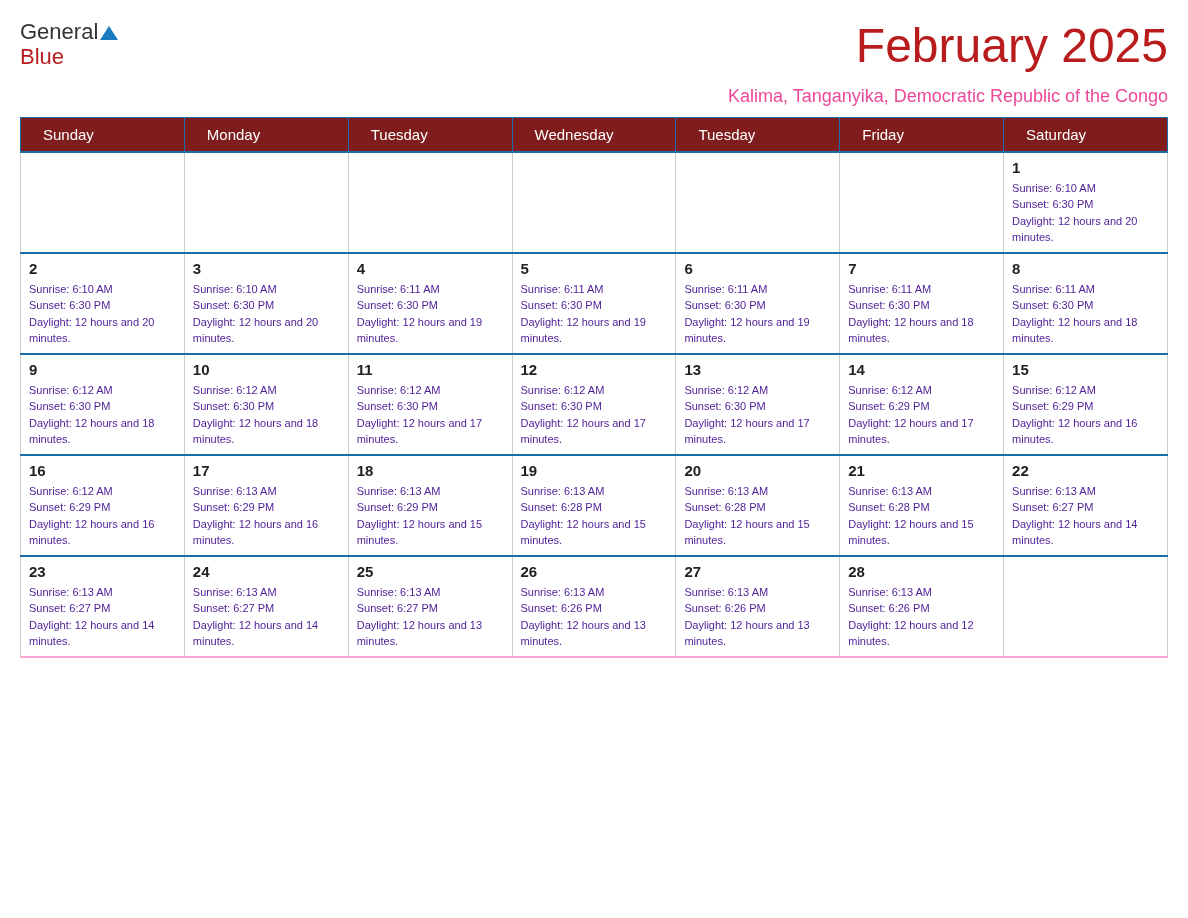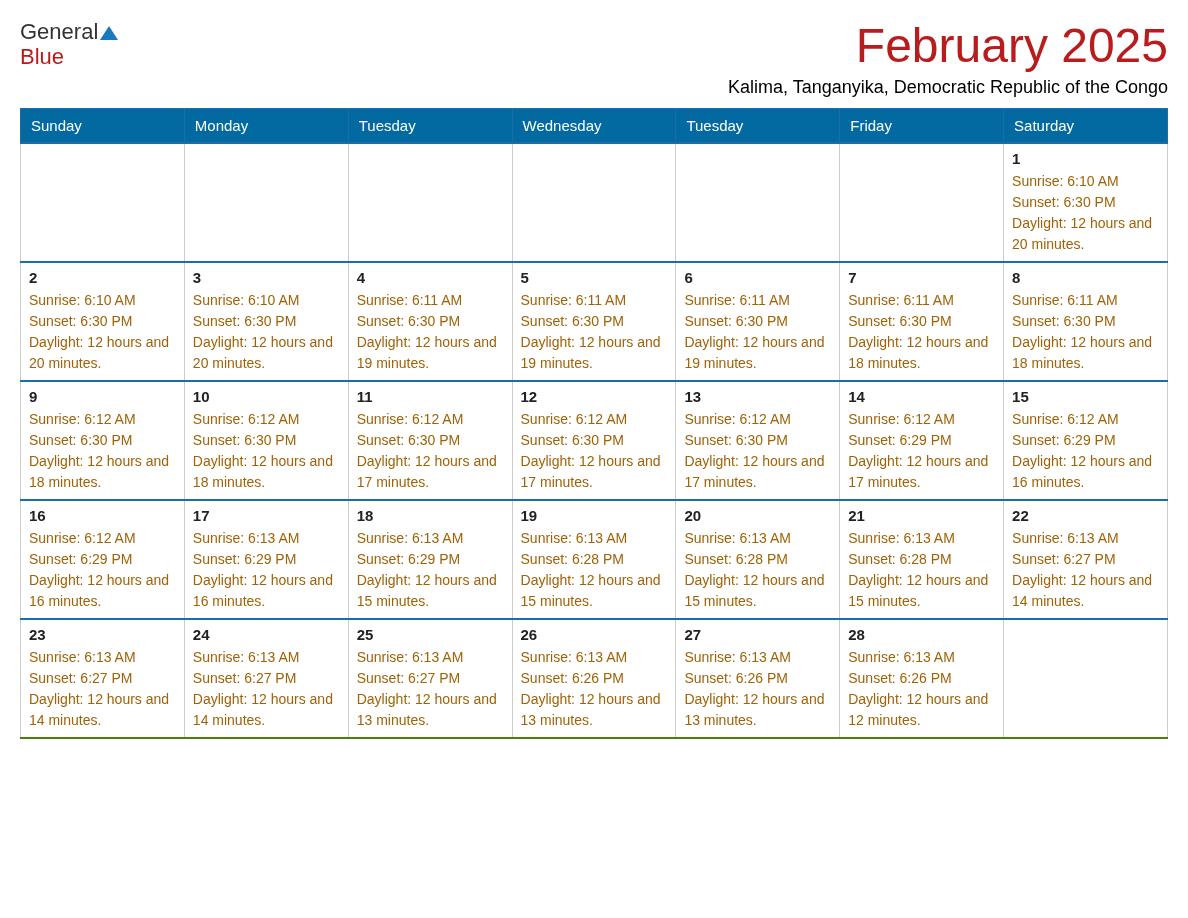--- a/index.html
+++ b/index.html
@@ -30,33 +30,33 @@
       text-align: right;
     }
     .main-title {
       font-size: 48px;
       font-weight: normal;
       color: #b91c1c;
       line-height: 1.1;
     }
     .subtitle {
       font-size: 18px;
-      color: #000000;
-      margin-top: 4px;
+      color: #ec4899;
+      margin-top: 13px;
       text-align: center;
     }
     .calendar {
       width: 100%;
       border-collapse: collapse;
       margin-top: 10px;
     }
     .calendar th {
-      background-color: #0369a1;
+      background-color: #7f1d1d;
       color: #fff;
-      padding: 8px 10px;
+      padding: 8px 22px;
       text-align: left;
       font-size: 15px;
       font-weight: normal;
       border: 1px solid #1a6faa;
     }
     .calendar td {
       vertical-align: top;
       padding: 6px 8px;
       border: 1px solid #ccc;
       width: calc(100% / 7);
@@ -69,29 +69,29 @@
       border-top: 2px solid #1a6faa;
     }
     .day-number {
       font-size: 15px;
       font-weight: bold;
       color: #222;
       display: block;
       margin-bottom: 4px;
     }
     .day-info {
-      font-size: 14px;
-      color: #a16207;
+      font-size: 11px;
+      color: #4c1d95;
       line-height: 1.5;
     }
     .empty-cell {
       background: #f9f9f9;
     }
     .last-row td {
-      border-bottom: 2px solid #4d7c0f;
+      border-bottom: 2px solid #f9a8d4;
     }
   </style>
 </head>
 <body>
 
 <div class="header-area">
   <div class="logo">
     <div>
       <span class="logo-general">General</span><span style="display:inline-block;margin-left:2px;vertical-align:middle;">
         <svg width="18" height="18" viewBox="0 0 18 18">

